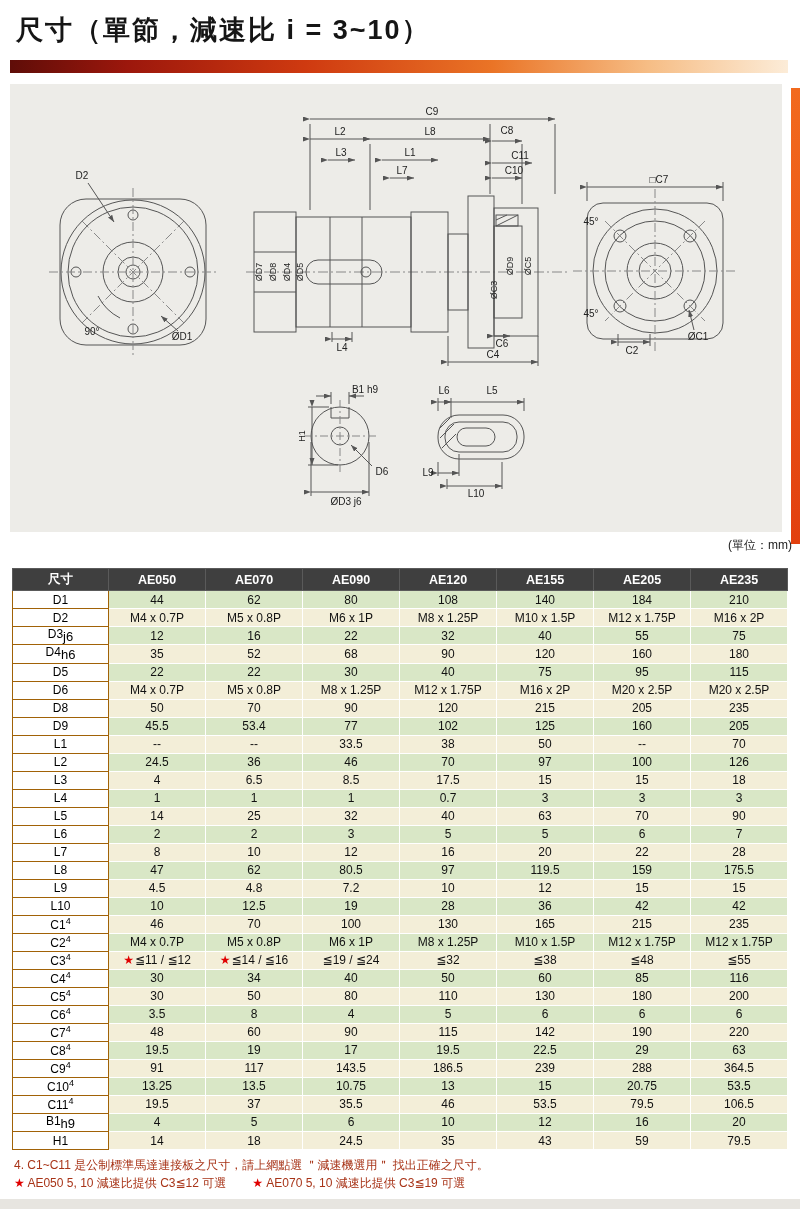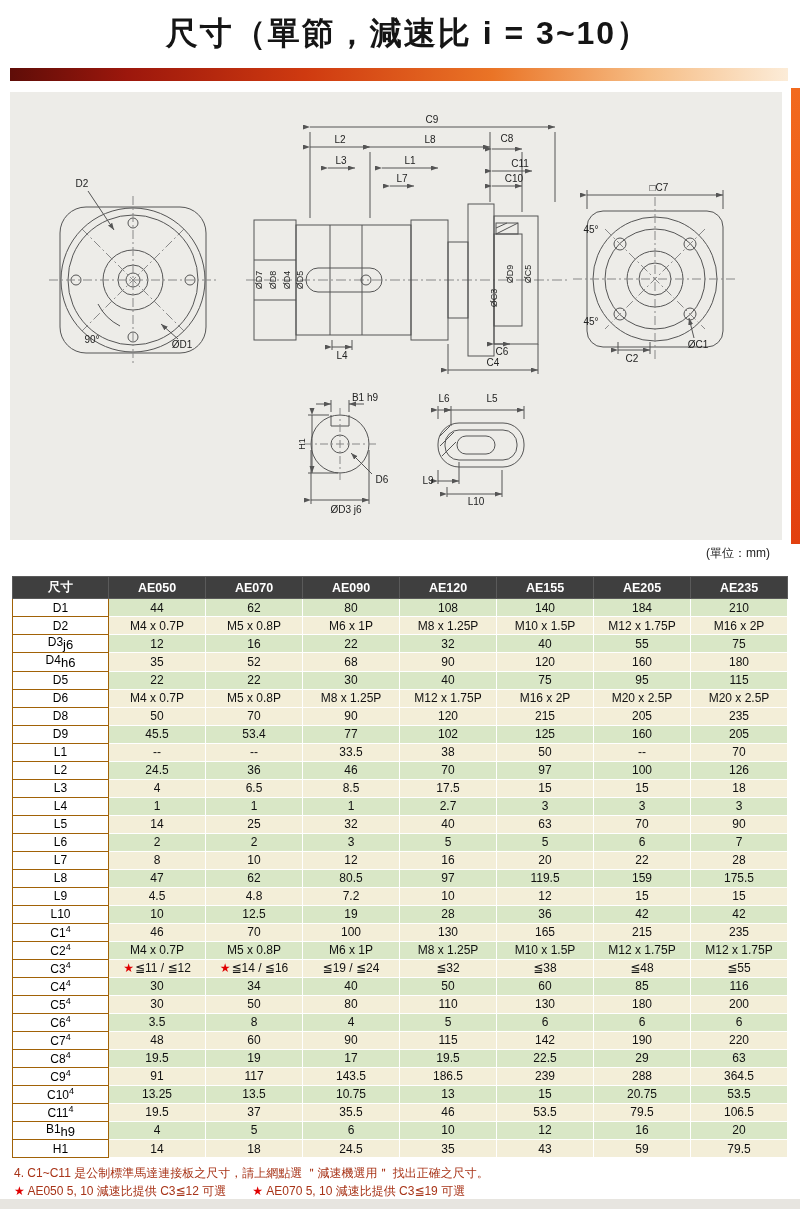--- a/index.html
+++ b/index.html
@@ -1,24 +1,24 @@
 <!DOCTYPE html>
 <html><head>
 <meta charset="utf-8">
 <style>
   html,body{margin:0;padding:0;}
   body{width:800px;height:1209px;position:relative;background:#fff;overflow:hidden;
        font-family:"Liberation Sans","DejaVu Sans",sans-serif;color:#111;}
-  .title{padding:12px 0 0 16px;font-size:32px;font-weight:bold;letter-spacing:2px;color:#151515;text-align:center;}
+  .title{padding:12px 0 0 16px;font-size:27px;font-weight:bold;letter-spacing:2px;color:#151515;}
   .grad-bar{margin:12px 12px 0 10px;height:13px;
     background:linear-gradient(90deg,#5f0d08 0%,#9c170c 15%,#cf3a10 38%,#ea7426 62%,#f6bd85 82%,#fcecd8 100%);}
   .right-stripe{position:absolute;top:88px;right:0;width:9px;height:456px;
     background:linear-gradient(180deg,#f26a1e 0%,#e2400f 100%);}
   .drawing-panel{margin:11px 18px 0 10px;width:772px;height:448px;background:#edece8;}
-  .unit-note{text-align:right;padding:5px 30px 2px 0;font-size:12px;color:#222;}
+  .unit-note{text-align:right;padding:5px 8px 2px 0;font-size:12px;color:#222;}
   table.dim{border-collapse:collapse;margin:12px 0 0 12px;width:776px;font-size:12px;table-layout:fixed;}
   table.dim th{background:#3f3f3f;color:#fff;font-weight:bold;height:21px;border:1px solid #5a5a5a;font-size:12.5px;padding:0;}
   table.dim td{height:17px;text-align:center;border:1px solid #fff;padding:0 1px;overflow:hidden;white-space:nowrap;}
   table.dim td.label{background:#fff;border:1px solid #a16207;color:#000;}
   tr.g td{background:#d9e7c6;}
   tr.c td{background:#f3eed8;}
   tr.g td.label,tr.c td.label{background:#fff;}
   td sub{font-size:13px;}
   .sup4{font-size:9px;vertical-align:super;}
   .star{color:#e00000;margin-right:1px;}
@@ -348,21 +348,21 @@
         <td>17.5</td>
         <td>15</td>
         <td>15</td>
         <td>18</td>
       </tr>
       <tr class="g">
         <td class="label">L4</td>
         <td>1</td>
         <td>1</td>
         <td>1</td>
-        <td>2.7</td>
+        <td>0.7</td>
         <td>3</td>
         <td>3</td>
         <td>3</td>
       </tr>
       <tr class="c">
         <td class="label">L5</td>
         <td>14</td>
         <td>25</td>
         <td>32</td>
         <td>40</td>

